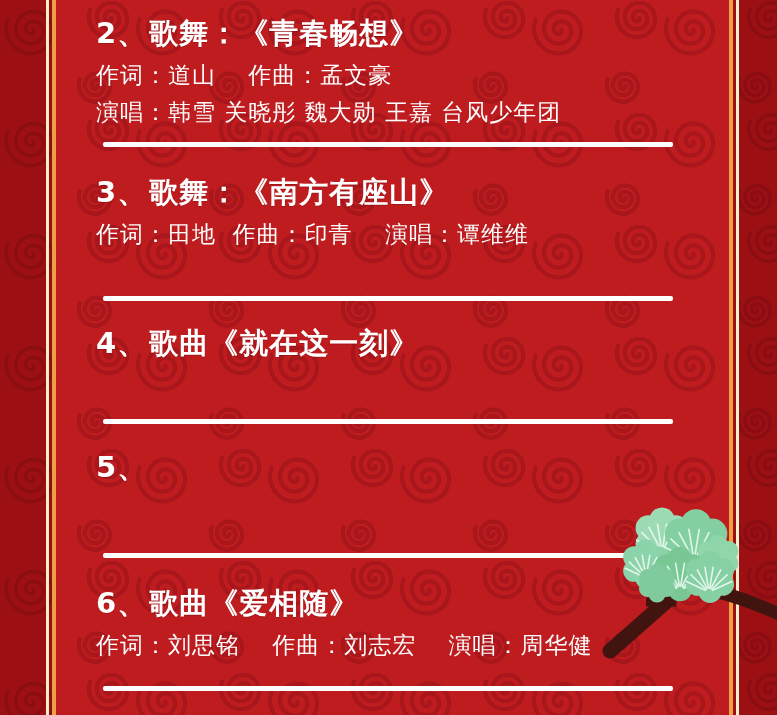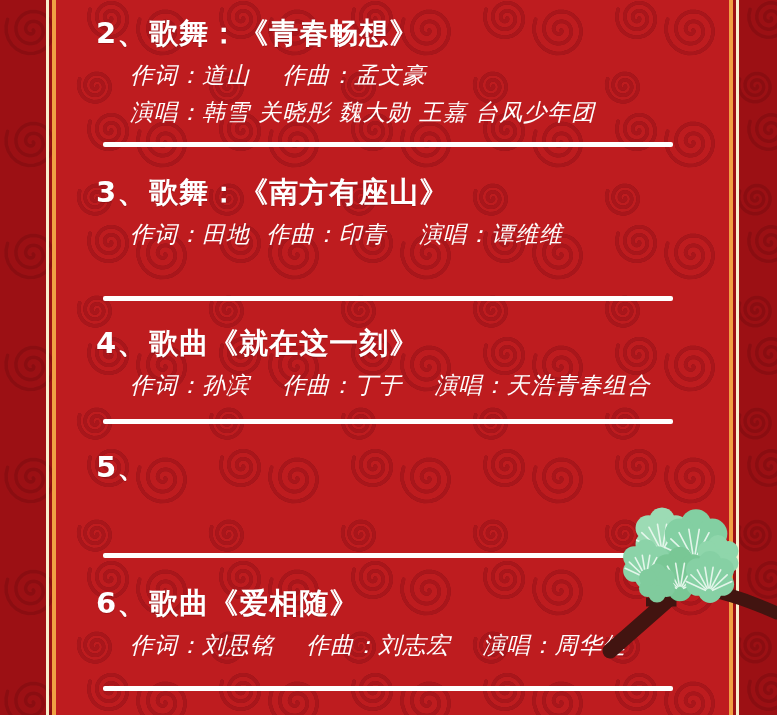--- a/index.html
+++ b/index.html
@@ -21,21 +21,21 @@
   
   .content{position:absolute;top:0;left:56px;width:673px;height:715px;color:#ffffff;}
   .section{position:absolute;left:40px;right:10px;}
   .heading{
     display:flex;align-items:baseline;
     font-size:29px;font-weight:bold;letter-spacing:1px;
     line-height:34px;white-space:nowrap;
     text-shadow:0 1px 0 rgba(80,0,0,.25);
   }
   .heading .num{margin-right:2px;}
-  .credits{margin-top:7px;margin-left:34px;font-style:italic;}
+  .credits{margin-top:7px;}
   .credit{
     font-size:23px;line-height:37px;letter-spacing:1px;white-space:pre;
     color:#fdfdfd;
   }
   .separator{
     position:absolute;left:47px;width:570px;height:5px;
     background:#ffffff;border-radius:2px;
   }
   .s2{top:16px;} .sep1{top:142px;}
   .s3{top:175px;} .sep2{top:296px;}
@@ -97,23 +97,20 @@
       <div class="credit">作词：田地  作曲：印青　 演唱：谭维维</div>
     </div>
   </div>
   <div class="separator sep2"></div>
 
   <div class="section s4">
     <div class="heading">
       <span class="num">4、</span>
       <span>歌曲《就在这一刻》</span>
     </div>
-    <div class="credits">
-      <div class="credit">作词：孙滨　 作曲：丁于　 演唱：天浩青春组合</div>
-    </div>
   </div>
   <div class="separator sep3"></div>
 
   <div class="section s5">
     <div class="heading">
       <span class="num">5、</span>
     </div>
   </div>
   <div class="separator sep4"></div>
 

